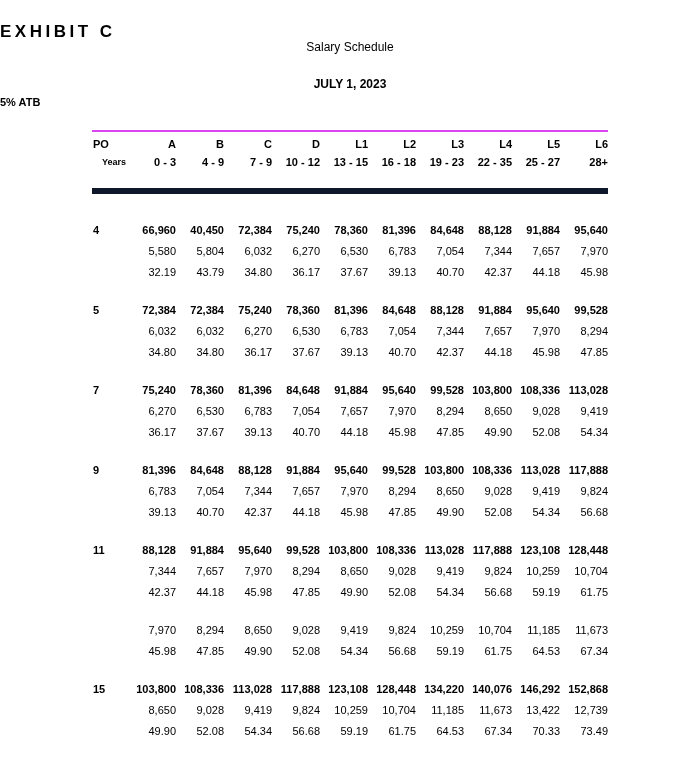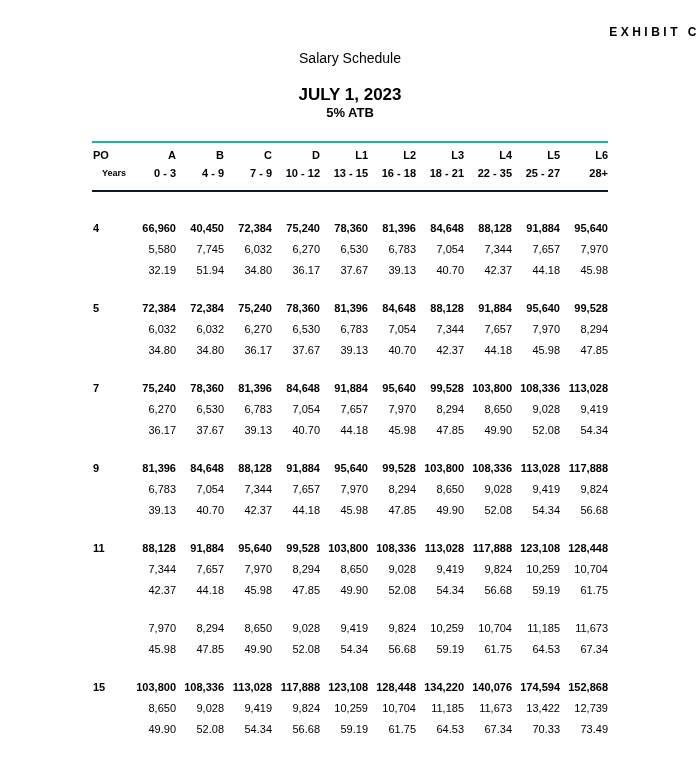--- a/index.html
+++ b/index.html
@@ -12,65 +12,64 @@
     width: 700px;
     height: 777px;
     background: #ffffff;
     color: #000000;
     font-family: "Liberation Sans", "DejaVu Sans", sans-serif;
     box-sizing: border-box;
     padding-top: 25px;
     overflow: hidden;
   }
   .title {
-    text-align: right;
-    font-size: 12px;
+    text-align: left;
+    font-size: 17px;
     font-weight: 700;
     letter-spacing: 3.5px;
     line-height: 14px;
   }
   .subtitle {
     text-align: center;
-    font-size: 14px;
+    font-size: 12px;
     font-weight: 400;
     line-height: 14px;
-    margin-top: 12px;
+    margin-top: 1px;
   }
   .date {
     text-align: center;
-    font-size: 17px;
+    font-size: 12px;
     font-weight: 700;
     line-height: 14px;
     margin-top: 23px;
   }
   .atb {
-    text-align: center;
-    font-size: 13px;
+    font-size: 11px;
     font-weight: 700;
     line-height: 14px;
     margin-top: 4px;
   }
   table.salary {
     width: 516px;
     margin: 21px auto 0 auto;
     border-collapse: collapse;
     table-layout: fixed;
   }
   col.col-po { width: 36px; }
   col.col-data { width: 48px; }
   th, td {
     padding: 0;
     white-space: nowrap;
     font-size: 11px;
     text-align: right;
     vertical-align: middle;
   }
   thead th { font-weight: 700; height: 18px; }
-  thead tr:first-child th { border-top: 2px solid #14b8a6; padding-top: 3px; }
-  thead tr:last-child th { border-bottom: 2px solid #0f172a; padding-bottom: 8px; }
+  thead tr:first-child th { border-top: 2px solid #d946ef; padding-top: 3px; }
+  thead tr:last-child th { border-bottom: 6px solid #0f172a; padding-bottom: 17px; }
   th.po, td.po { text-align: left; padding-left: 1px; }
   th.years-cell { text-align: right; font-size: 9px; padding-right: 2px; }
   tbody td { height: 21px; font-weight: 400; }
   tbody td.b, tbody td.po { font-weight: 700; }
   tbody.group tr:first-child td { padding-top: 17px; }
   tbody.group.first tr:first-child td { padding-top: 25px; }
 </style>
 </head>
 <body>
 
@@ -110,21 +109,21 @@
         <th>L6</th>
       </tr>
       <tr>
         <th class="years-cell">Years</th>
         <th>0 - 3</th>
         <th>4 - 9</th>
         <th>7 - 9</th>
         <th>10 - 12</th>
         <th>13 - 15</th>
         <th>16 - 18</th>
-        <th>18 - 21</th>
+        <th>19 - 23</th>
         <th>22 - 35</th>
         <th>25 - 27</th>
         <th>28+</th>
       </tr>
     </thead>
   <tbody class="group first">
         <tr>
           <td class="po">4</td>
           <td class="b">66,960</td>
           <td class="b">40,450</td>
@@ -133,34 +132,34 @@
           <td class="b">78,360</td>
           <td class="b">81,396</td>
           <td class="b">84,648</td>
           <td class="b">88,128</td>
           <td class="b">91,884</td>
           <td class="b">95,640</td>
         </tr>
         <tr>
           <td class="po"></td>
           <td>5,580</td>
-          <td>7,745</td>
+          <td>5,804</td>
           <td>6,032</td>
           <td>6,270</td>
           <td>6,530</td>
           <td>6,783</td>
           <td>7,054</td>
           <td>7,344</td>
           <td>7,657</td>
           <td>7,970</td>
         </tr>
         <tr>
           <td class="po"></td>
           <td>32.19</td>
-          <td>51.94</td>
+          <td>43.79</td>
           <td>34.80</td>
           <td>36.17</td>
           <td>37.67</td>
           <td>39.13</td>
           <td>40.70</td>
           <td>42.37</td>
           <td>44.18</td>
           <td>45.98</td>
         </tr>
       </tbody>
@@ -360,21 +359,21 @@
         <tr>
           <td class="po">15</td>
           <td class="b">103,800</td>
           <td class="b">108,336</td>
           <td class="b">113,028</td>
           <td class="b">117,888</td>
           <td class="b">123,108</td>
           <td class="b">128,448</td>
           <td class="b">134,220</td>
           <td class="b">140,076</td>
-          <td class="b">174,594</td>
+          <td class="b">146,292</td>
           <td class="b">152,868</td>
         </tr>
         <tr>
           <td class="po"></td>
           <td>8,650</td>
           <td>9,028</td>
           <td>9,419</td>
           <td>9,824</td>
           <td>10,259</td>
           <td>10,704</td>

